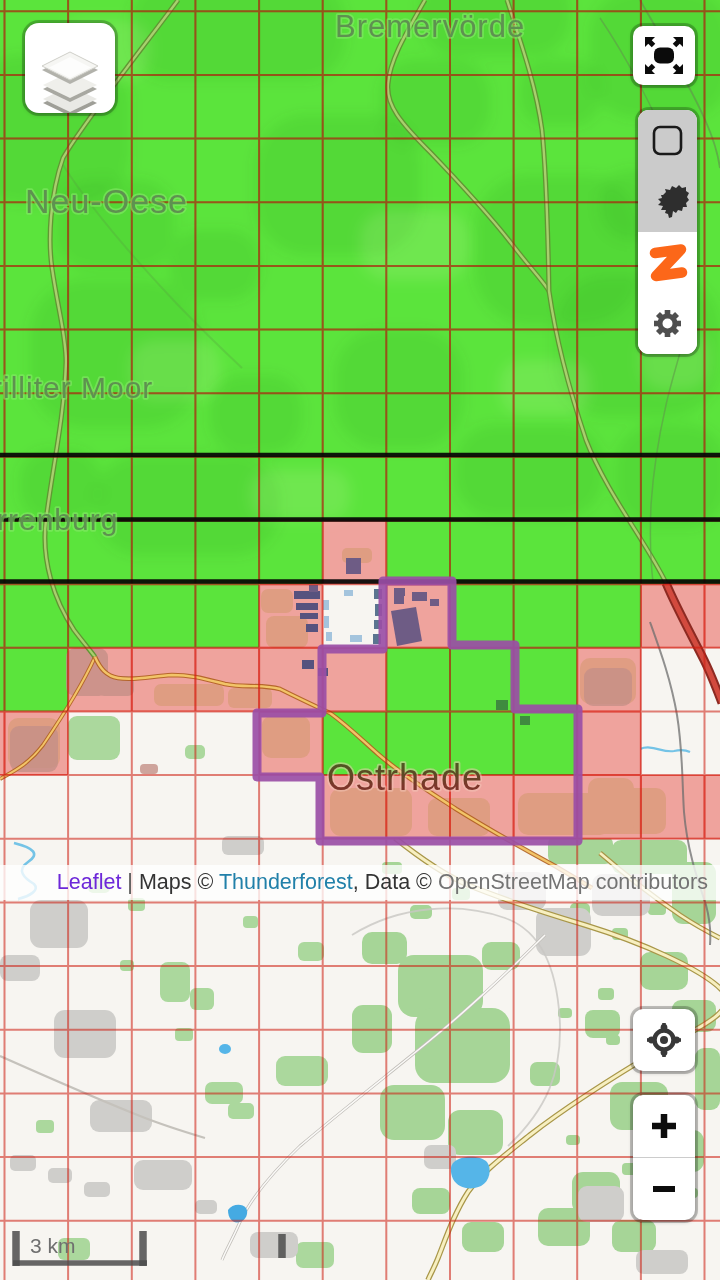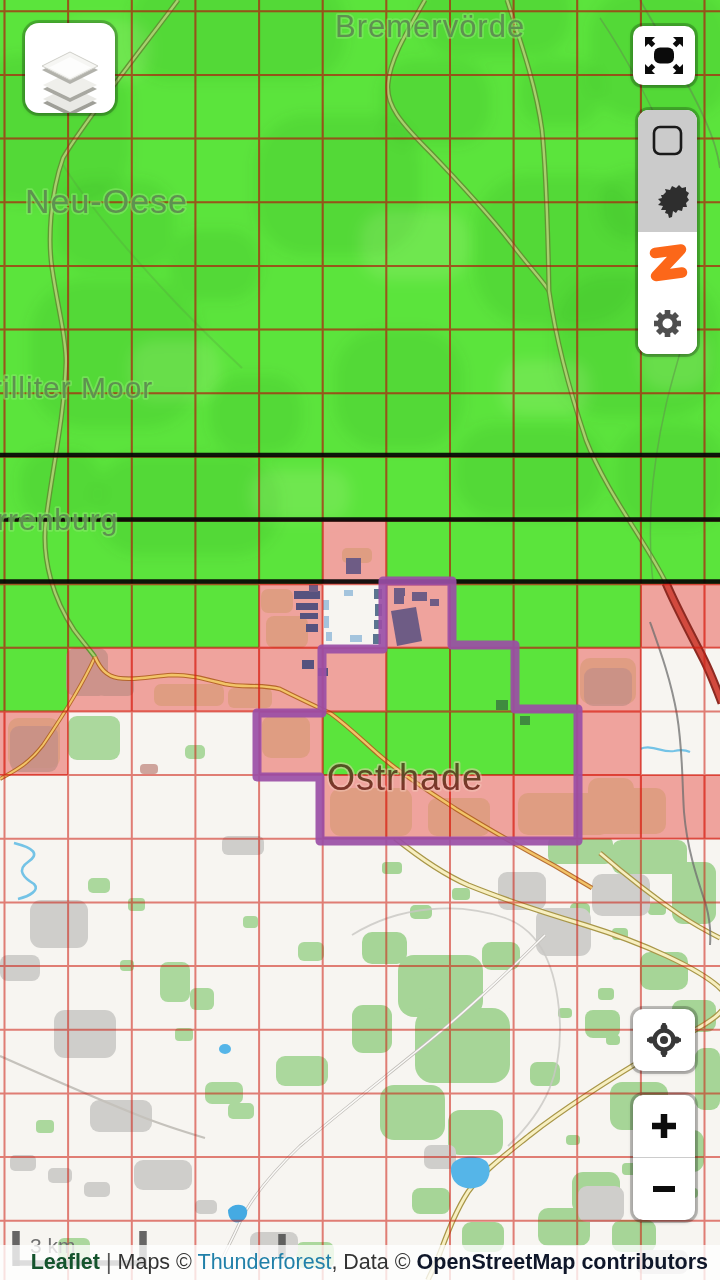--- a/index.html
+++ b/index.html
@@ -1,17 +1,17 @@
 <!DOCTYPE html>
 <html><head>
 <meta charset="utf-8">
 <style>
   html,body{margin:0;padding:0;width:720px;height:1280px;overflow:hidden;
     font-family:"Liberation Sans", sans-serif;background:#f7f5f1;}
-  #map{position:relative;width:720px;height:1280px;}
+  #map{position:relative;width:720px;height:900px;}
   .ctl{position:absolute;background:#fff;box-shadow:0 0 0 3px rgba(0,0,0,0.22), 0 1px 5px rgba(0,0,0,0.3);}
 </style>
 </head>
 <body>
 <div id="map">
 
 <svg id="base" width="720" height="1280" viewBox="0 0 720 1280" style="position:absolute;left:0;top:0">
   <defs>
     <linearGradient id="ostg" x1="0" y1="758" x2="0" y2="786" gradientUnits="userSpaceOnUse">
       <stop offset="0" stop-color="#47601f"></stop>
@@ -437,15 +437,15 @@
       <path d="M143,1231 V1266"></path>
       <path d="M282,1234 V1258"></path>
     </g>
     <path d="M13,1263 H147" stroke="#4d4d4d" stroke-width="5.5" opacity="0.85"></path>
 
     <text x="30" y="1253" font-size="21" fill="#6f6f6f" font-family="Liberation Sans, sans-serif">3 km</text>
   </svg>
 </div>
 
 <div style="position:absolute;left:0;bottom:0;width:720px;height:35px;background:rgba(255,255,255,0.78);font-size:21.5px;line-height:34px;text-align:right;color:#333;white-space:nowrap;padding-right:12px;box-sizing:border-box;">
-  <span style="color:#14532d;font-weight:bold;">Leaflet</span> <span style="color:#555;">|</span> Maps © <span style="color:#2180a9;font-weight:normal;">Thunderforest</span>, Data © <span style="color:#0f172a;font-weight:bold;text-align:center;">OpenStreetMap contributors</span>
+  <span style="color:#6d28d9;font-weight:normal;">Leaflet</span> <span style="color:#555;">|</span> Maps © <span style="color:#2180a9;font-weight:normal;">Thunderforest</span>, Data © <span style="color:#737373;font-weight:normal;text-align:center;">OpenStreetMap contributors</span>
 </div>
 </div>
 
 </body></html>

